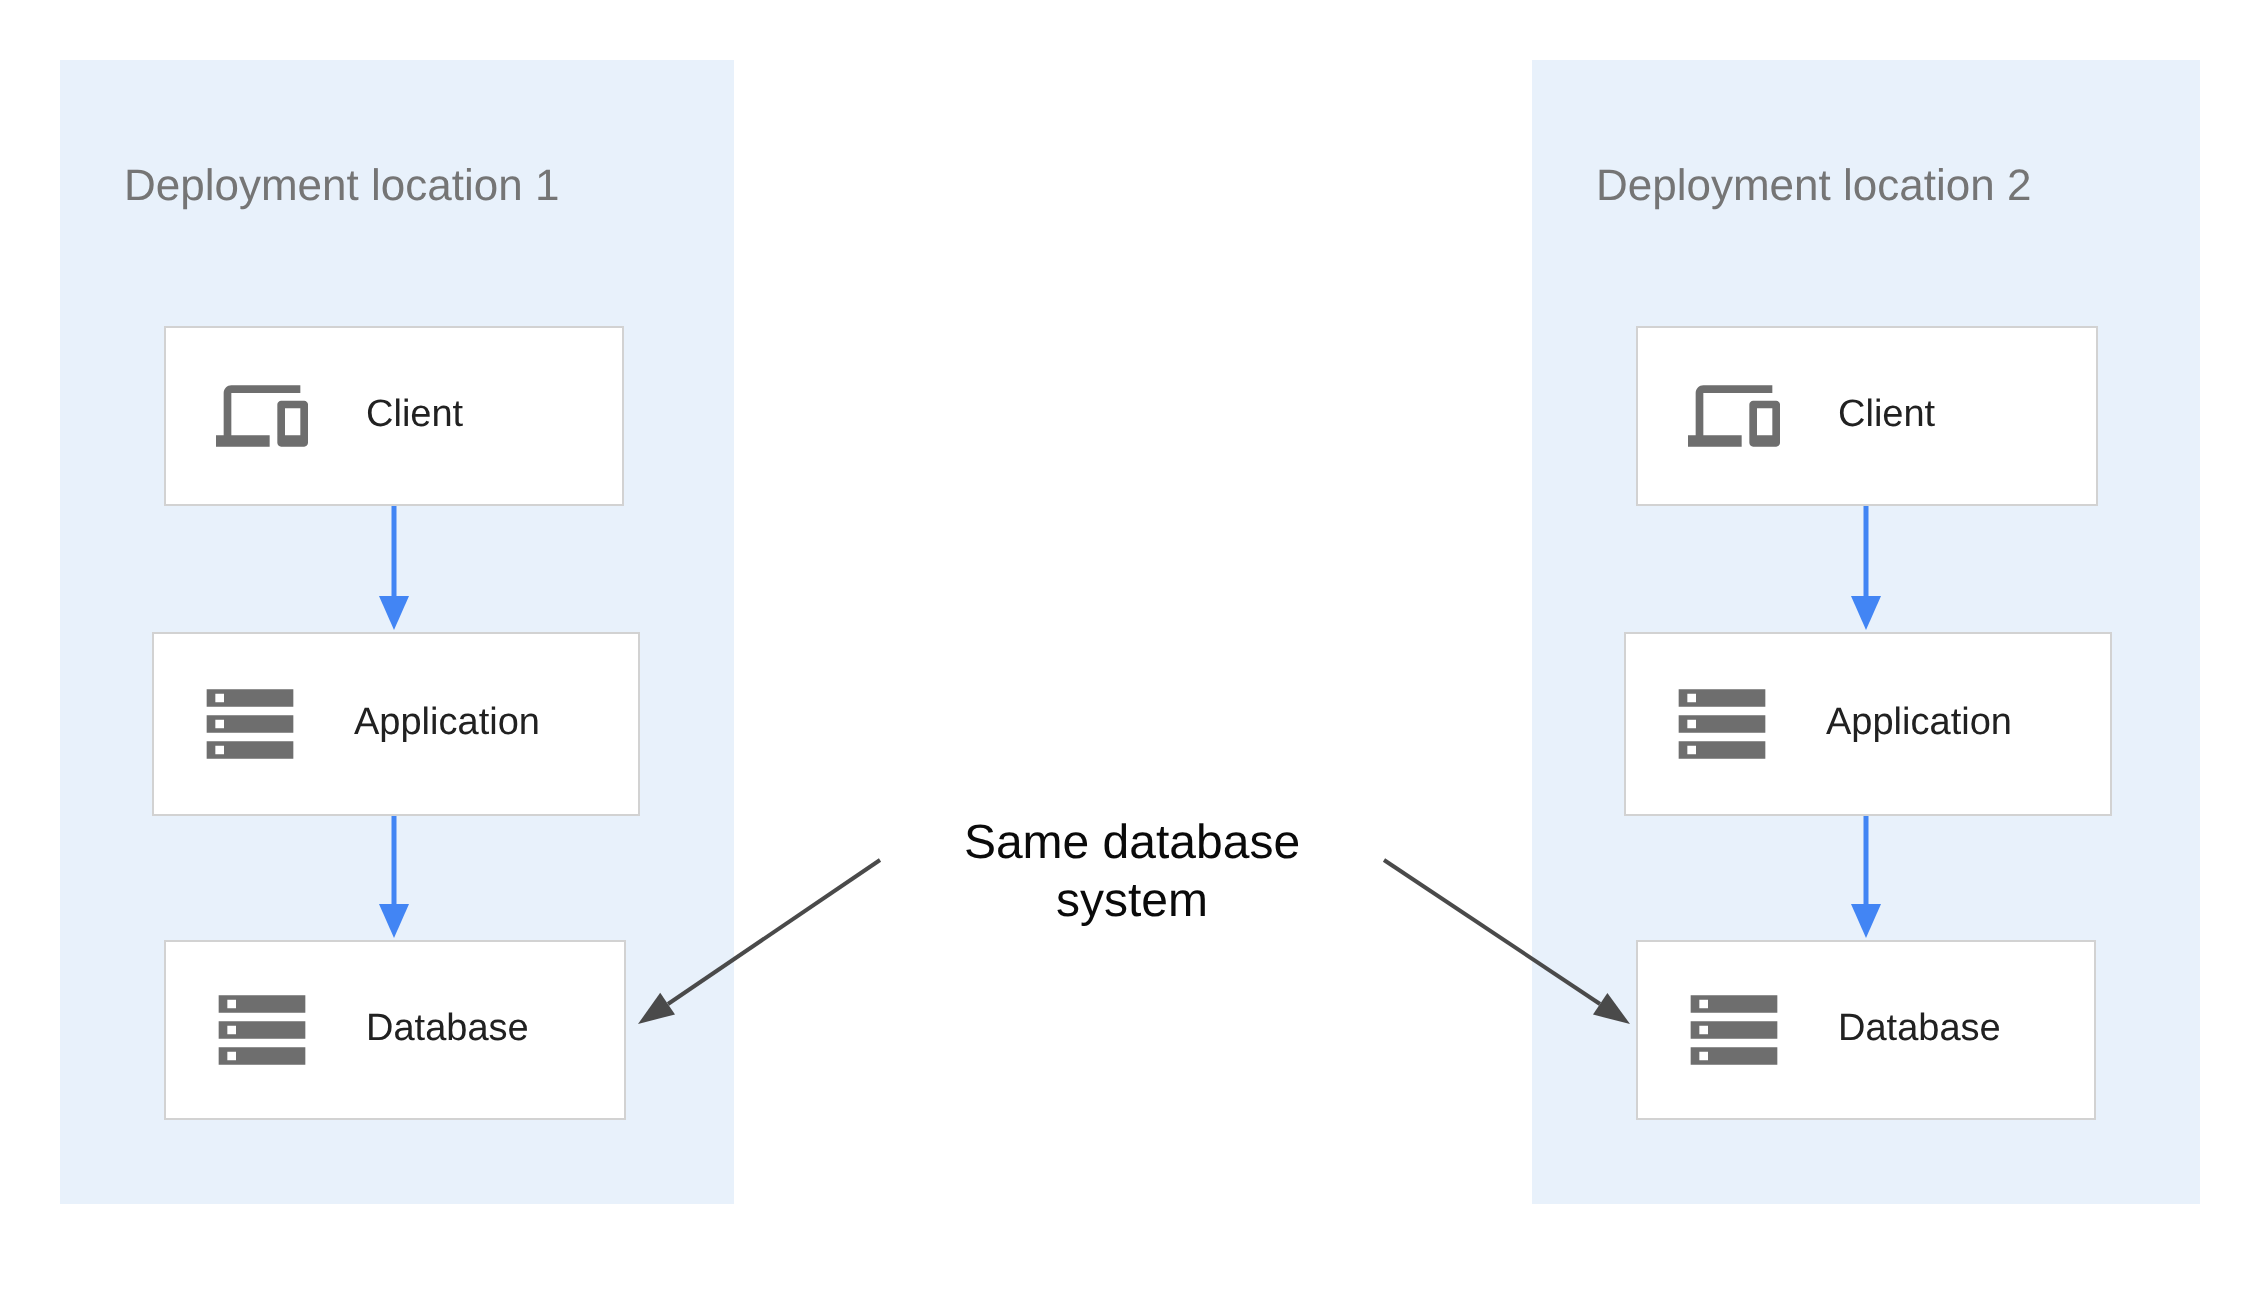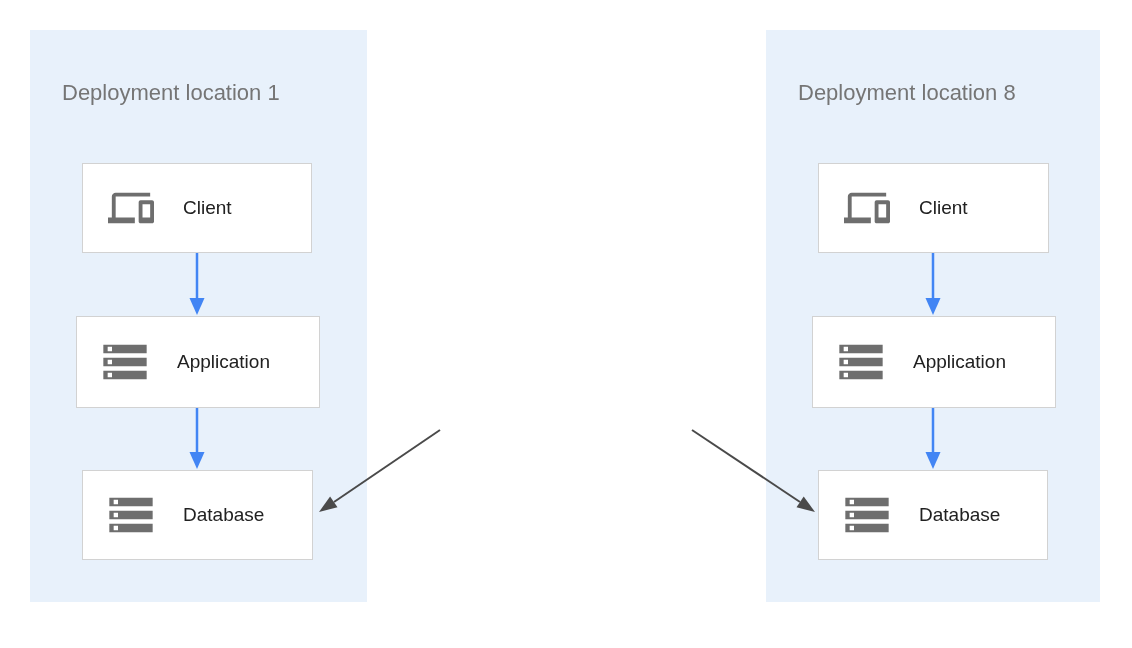--- a/index.html
+++ b/index.html
@@ -87,21 +87,21 @@
 </head>
 <body>
 
 <div class="canvas">
 
   <section class="panel panel-left">
     <h2 class="panel-title">Deployment location 1</h2>
   </section>
 
   <section class="panel panel-right">
-    <h2 class="panel-title">Deployment location 8</h2>
+    <h2 class="panel-title">Deployment location 2</h2>
   </section>
 
   <div class="node n-l-client">
     <span class="node-icon">
       <svg width="68" height="46" viewBox="0 0 24 24" aria-hidden="true">
           <path d="M4 6h18V4H4c-1.1 0-2 .9-2 2v11H0v3h14v-3H4V6zm19 2h-6c-.55 0-1 .45-1 1v10c0 .55.45 1 1 1h6c.55 0 1-.45 1-1V9c0-.55-.45-1-1-1zm-1 9h-4v-7h4v7z"></path>
         </svg>
     </span>
     <span class="node-label">Client</span>
   </div>
@@ -140,20 +140,24 @@
   </div>
   <div class="node n-r-db">
     <span class="node-icon">
       <svg width="62" height="52" viewBox="0 0 24 24" aria-hidden="true">
           <path d="M2 20h20v-4H2v4zm2-3h2v2H4v-2zM2 4v4h20V4H2zm4 3H4V5h2v2zm-4 7h20v-4H2v4zm2-3h2v2H4v-2z"></path>
         </svg>
     </span>
     <span class="node-label">Database</span>
   </div>
 
+  <div class="annotation">
+    <span>Same database</span><br>
+    <span>system</span>
+  </div>
 
   <svg class="arrows" viewBox="0 0 1132 648">
 
     <g>
       <path class="flow-shaft" d="M197,253 V299"></path>
       <polygon class="flow-head" points="189.5,298 204.5,298 197,315"></polygon>
     </g>
     <g>
       <path class="flow-shaft" d="M197,408 V453"></path>
       <polygon class="flow-head" points="189.5,452 204.5,452 197,469"></polygon>

